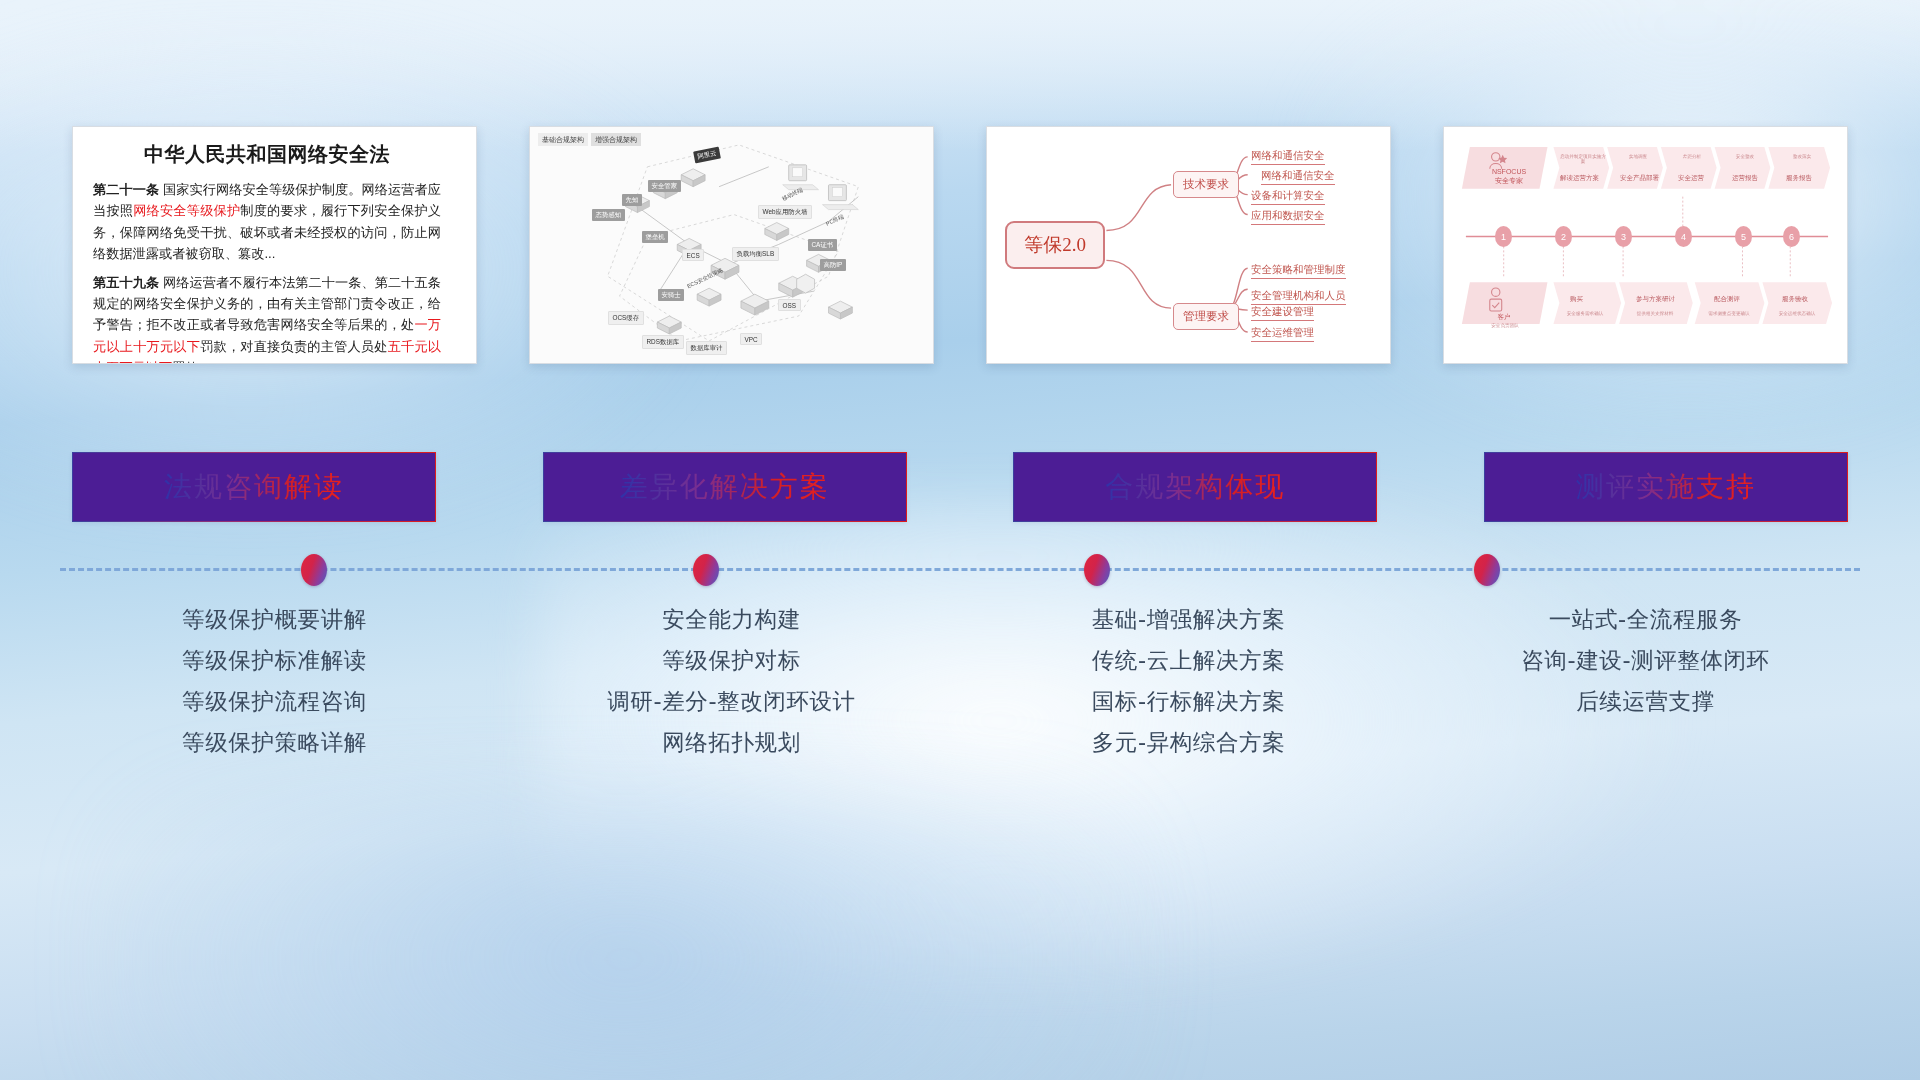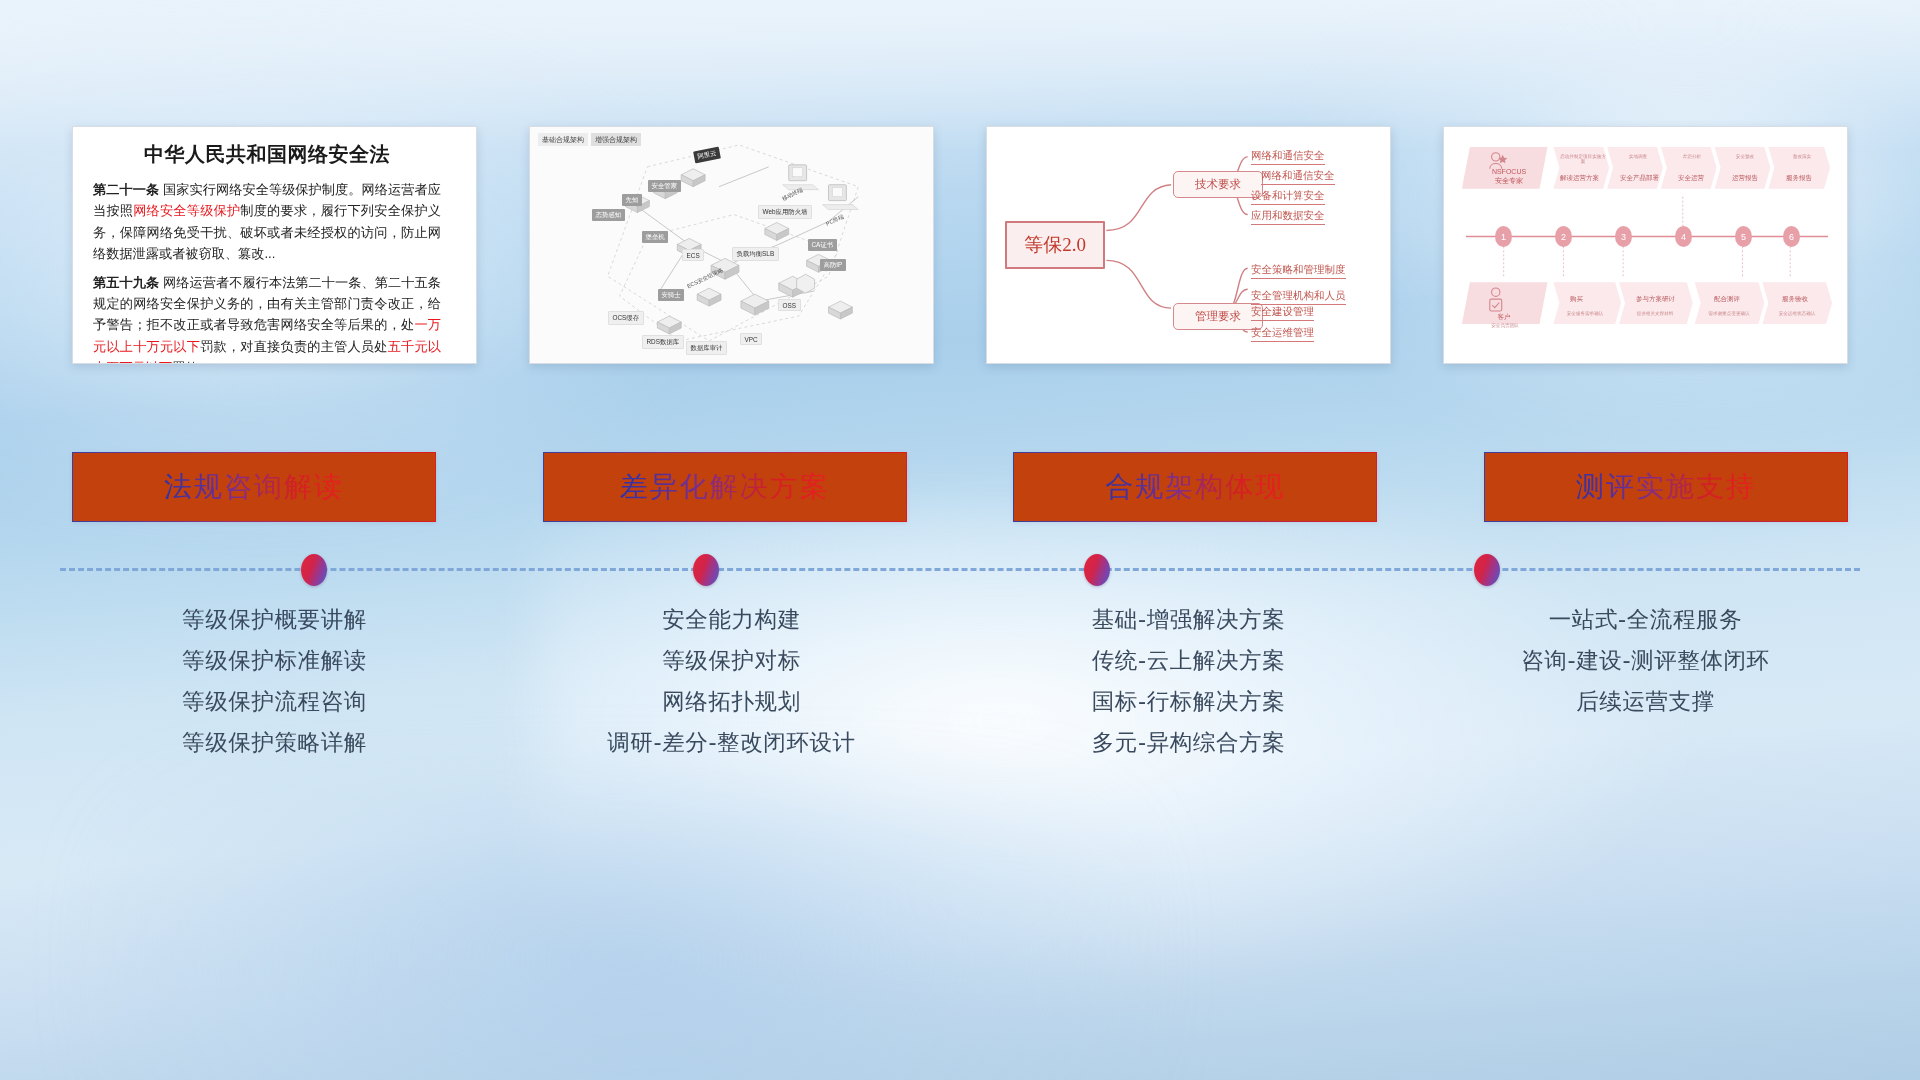--- a/index.html
+++ b/index.html
@@ -89,29 +89,29 @@
   }
   .nlabel.dark { background: #3a3a3a; }
   .nlabel.plain { background: #efefef; color: #333; border: 1px solid #e0e0e0; }
   .nlabel.free { background: transparent; color: #555; border: none; }
 
   
   .mind { width: 100%; height: 100%; position: relative; background: #fff; }
   .mind svg { position: absolute; inset: 0; }
   .mm-root {
     position: absolute; left: 18px; top: 94px; width: 100px; height: 48px;
-    border: 2.5px solid #d07a7d; border-radius: 1px; background: #fbeeee;
+    border: 2.5px solid #d07a7d; border-radius: 9px; background: #fbeeee;
     color: #c0392b; font-size: 19px; display: flex;
     align-items: center; justify-content: center;
     font-family: "Liberation Serif", serif;
   }
   .mm-node {
     position: absolute; border: 1.4px solid #d6898c; border-radius: 5px;
     background: #fdf4f4; color: #bf4b47; font-size: 11.5px;
-    padding: 5px 21px; font-family: "Liberation Serif", serif;
+    padding: 5px 9px; font-family: "Liberation Serif", serif;
     white-space: nowrap;
   }
   .mm-leaf {
     position: absolute; color: #c0564f; font-size: 10.5px;
     font-family: "Liberation Serif", serif; white-space: nowrap;
     border-bottom: 1.6px solid #d4787a; padding-bottom: 1px;
   }
 
   
   .flow { width: 100%; height: 100%; position: relative; background: #fff; }
@@ -128,21 +128,21 @@
   .f-cap { position: absolute; color: #b8565c; font-size: 6.5px; white-space: nowrap; }
   .f-sub { position: absolute; color: #cb8a8f; font-size: 4.6px; white-space: nowrap; }
 
   
   .title-row {
     position: absolute; left: 0; right: 0; top: 452px;
     display: flex; justify-content: space-between; padding: 0 72px;
   }
   .title-box {
     width: 364px; height: 70px;
-    background: #c2410c;
+    background: #4c1d95;
     border: 1.6px solid;
     border-image: linear-gradient(90deg, #3b3fa0 0%, #9b2f72 45%, #e01b1b 100%) 1;
     display: flex; align-items: center; justify-content: center;
     box-shadow: 0 1px 4px rgba(50,70,110,.10);
   }
   .title-text {
     font-size: 28px; font-weight: 400; letter-spacing: 2px;
     background: linear-gradient(90deg, #2f32a8 0%, #7a2e90 38%, #d41f25 72%, #e8201f 100%);
     -webkit-background-clip: text; background-clip: text;
     -webkit-text-fill-color: transparent; color: transparent;
@@ -485,22 +485,22 @@
     <div class="list-col">
       <div class="li">等级保护概要讲解</div>
       <div class="li">等级保护标准解读</div>
       <div class="li">等级保护流程咨询</div>
       <div class="li">等级保护策略详解</div>
     </div>
 
     <div class="list-col">
       <div class="li">安全能力构建</div>
       <div class="li">等级保护对标</div>
+      <div class="li">调研-差分-整改闭环设计</div>
       <div class="li">网络拓扑规划</div>
-      <div class="li">调研-差分-整改闭环设计</div>
     </div>
 
     <div class="list-col">
       <div class="li">基础-增强解决方案</div>
       <div class="li">传统-云上解决方案</div>
       <div class="li">国标-行标解决方案</div>
       <div class="li">多元-异构综合方案</div>
     </div>
 
     <div class="list-col">

